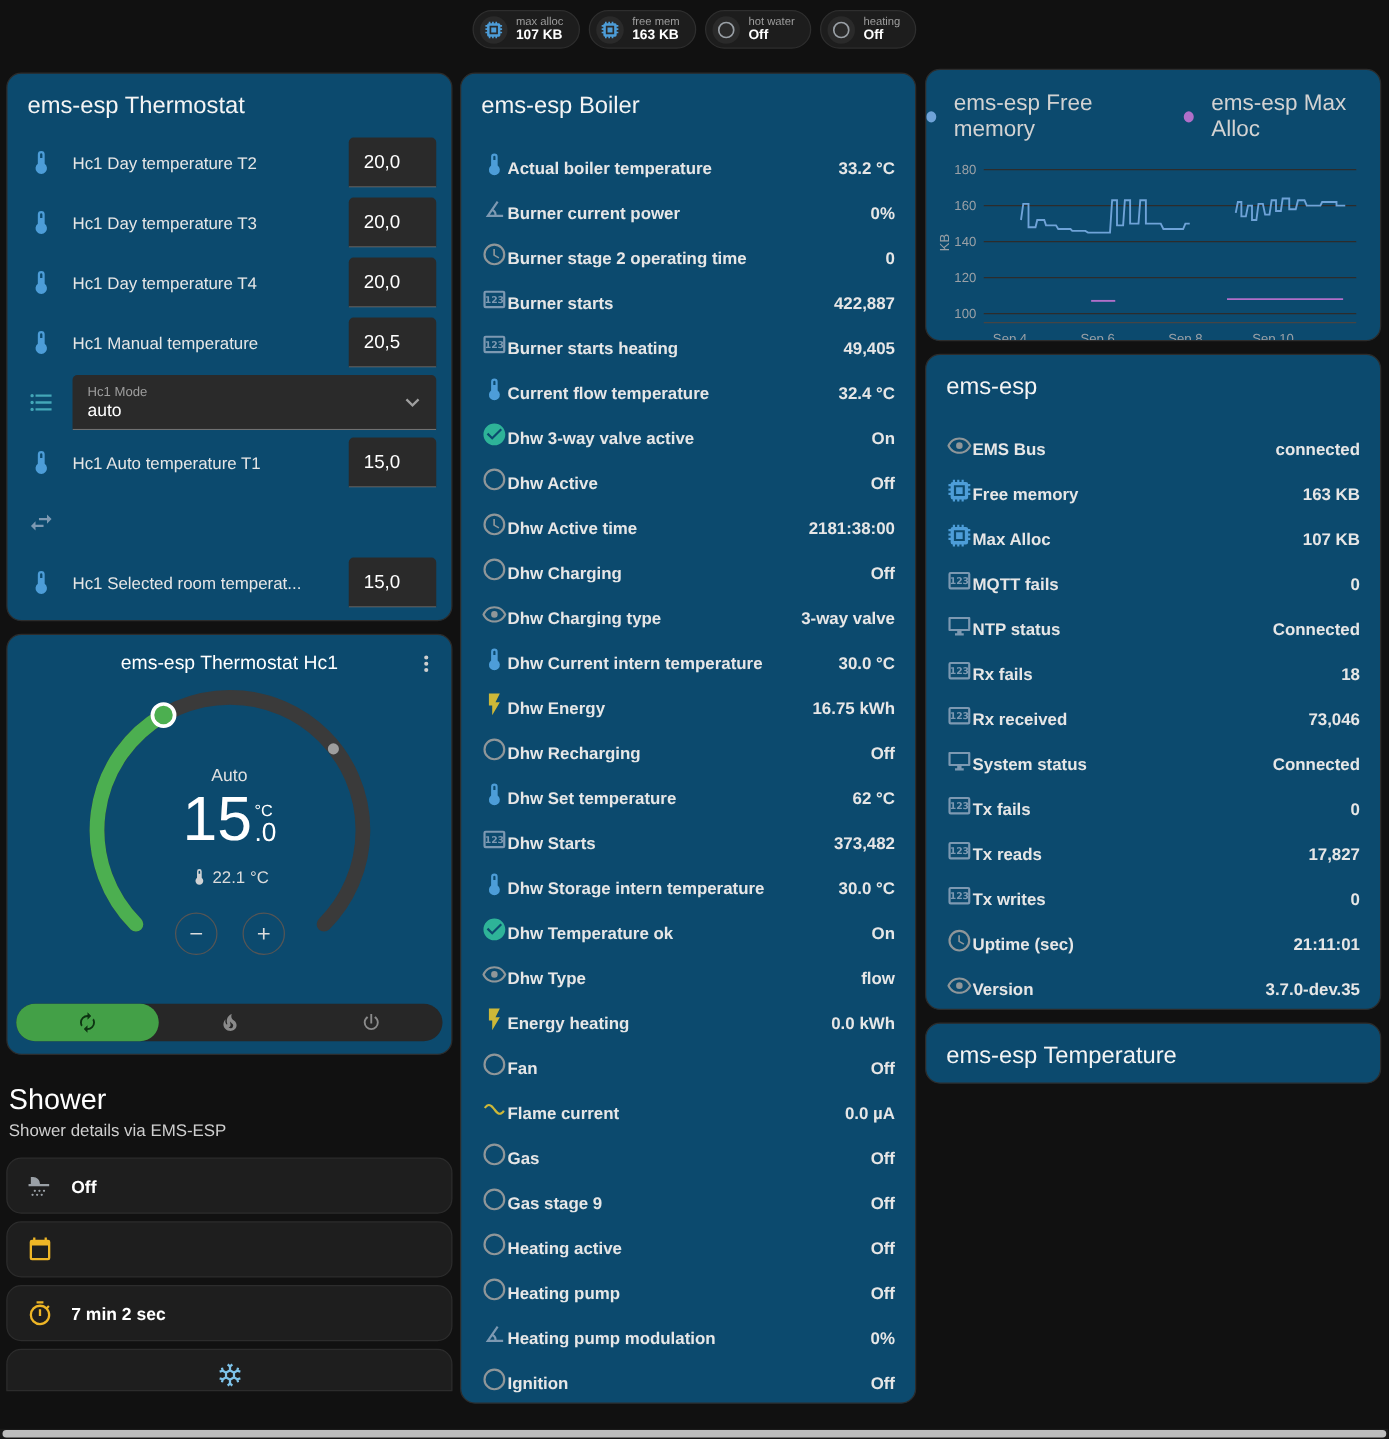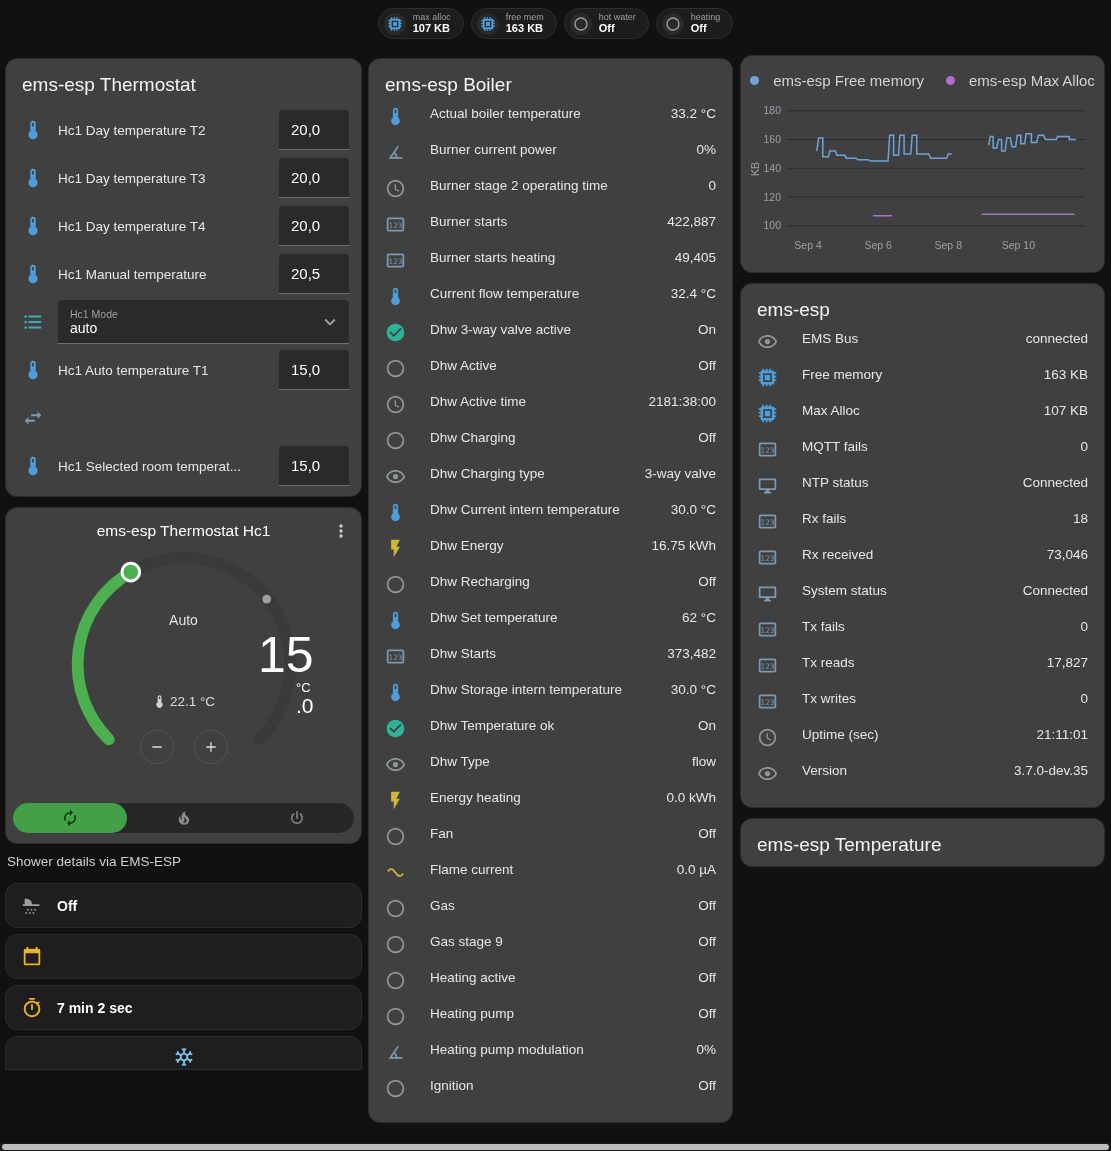--- a/index.html
+++ b/index.html
@@ -13,29 +13,29 @@
   .badge-texts { display:flex; flex-direction:column; line-height:1.15; }
   .badge-label { font-size:9px; color:#9e9e9e; }
   .badge-value { font-size:11px; font-weight:bold; color:#fff; }
 
   
   .col { position:absolute; }
   .col-left  { left:5px;   top:58px; width:357px; }
   .col-mid   { left:368px; top:58px; width:365px; }
   .col-right { left:740px; top:55px; width:365px; }
 
-  .card { background:#404040; border:1px solid #2c2c2c; border-radius:12px; margin-bottom:10px; overflow:hidden; }
+  .card { background:#0c4a6e; border:1px solid #2c2c2c; border-radius:12px; margin-bottom:10px; overflow:hidden; }
   .card-title { font-size:19px; color:#f4f4f4; padding:15px 16px 10px; }
 
   
   .icon { display:inline-flex; flex:none; }
   .icon svg { width:100%; height:100%; display:block; }
 
   
-  .e-row { display:flex; align-items:flex-start; height:36px; padding:0 16px; gap:24px; cursor:pointer; }
+  .e-row { display:flex; align-items:flex-end; height:36px; padding:0 16px; gap:0; cursor:pointer;font-weight:bold; }
   .e-row .icon { width:21px; height:21px; }
   .e-label { flex:1; font-size:13.5px; color:#e6e6e6; white-space:nowrap; overflow:hidden; }
   .e-value { font-size:13.5px; color:#e6e6e6; white-space:nowrap; }
 
   
   .t-row { display:flex; align-items:center; min-height:48px; padding:0 12px 0 16px; gap:14px; }
   .t-row .icon { width:22px; height:22px; }
   .t-label { flex:1; font-size:13.5px; color:#e6e6e6; white-space:nowrap; overflow:hidden; }
   .num-box { width:70px; height:40px; background:#2a2a2a; border-bottom:1px solid #707070; border-radius:4px 4px 0 0; display:flex; align-items:center; padding-left:12px; font-size:15px; color:#fff; }
   .wide-field { flex:1; height:44px; background:#2a2a2a; border-bottom:1px solid #707070; border-radius:4px 4px 0 0; display:flex; flex-direction:column; justify-content:center; padding:3px 12px; position:relative; }
@@ -43,21 +43,21 @@
   .wf-value { font-size:14px; color:#fff; }
   .wf-arrow { position:absolute; right:8px; top:50%; transform:translateY(-50%); width:18px; height:18px; color:#9e9e9e; }
 
   
   .hc1-card { height:337px; position:relative; }
   .hc1-head { text-align:center; padding-top:14px; font-size:15.5px; color:#fff; }
   .kebab { position:absolute; right:10px; top:13px; width:20px; height:20px; color:#cfcfcf; cursor:pointer; }
   .dial-wrap { position:absolute; top:34px; left:50%; transform:translateX(-50%); width:260px; height:232px; }
   .dial-svg { position:absolute; inset:0; }
   .dial-mode { position:absolute; top:70px; width:100%; text-align:center; font-size:14px; color:#e0e0e0; }
-  .dial-number { position:absolute; top:88px; width:100%; display:flex; justify-content:center; align-items:flex-end;flex-direction:column; }
+  .dial-number { position:absolute; top:88px; width:100%; display:flex; justify-content:center; align-items:flex-end; }
   .dn-whole { font-size:50px; color:#fff; line-height:1; }
   .dn-col { display:flex; flex-direction:column; align-items:flex-start; margin-left:2px; padding-bottom:3px; }
   .dn-unit { font-size:13px; color:#fff; }
   .dn-deci { font-size:21px; color:#fff; line-height:1; }
   .dial-current { position:absolute; top:152px; width:100%; display:flex; justify-content:center; align-items:center; gap:3px; font-size:13.5px; color:#dcdcdc; }
   .cur-icon { width:15px; height:15px; color:#cfd2d4; }
   .stepper { position:absolute; top:188px; width:100%; display:flex; justify-content:center; gap:20px; }
   .step-btn { width:34px; height:34px; border-radius:50%; border:1px solid #555; background:transparent; color:#ddd; display:flex; align-items:center; justify-content:center; cursor:pointer; }
   .step-btn .icon { width:16px; height:16px; }
   .modes { position:absolute; left:7px; right:7px; bottom:10px; height:30px; display:flex; background:#272727; border-radius:15px; }
@@ -72,21 +72,21 @@
   .mini-card .icon { width:22px; height:22px; }
   .mini-text { display:flex; flex-direction:column; gap:1px; padding:6px 0; }
   .mini-primary { font-size:14px; font-weight:bold; color:#fff; }
   .mini-secondary { font-size:12px; color:#a8a8a8; }
   .partial-card { height:34px; background:#1e1e1e; border:1px solid #2c2c2c; border-radius:12px 12px 0 0; display:flex; justify-content:center; padding-top:9px; overflow:hidden; }
   .partial-card .icon { width:22px; height:22px; color:#7ec3ea; }
 
   
   .chart-card { height:218px; }
   .legend { display:flex; justify-content:center; gap:22px; margin-top:16px; }
-  .legend-item { display:flex; align-items:center; gap:14px; font-size:15px; color:#d2d2d2; }
+  .legend-item { display:flex; align-items:center; gap:14px; font-size:18px; color:#d2d2d2; }
   .legend-dot { width:9px; height:9px; border-radius:50%; background:#888; }
   .chart-svg { display:block; margin:4px auto 0; }
   .tick { font-size:10.5px; fill:#9aa0a6; font-family:"Liberation Sans", sans-serif; }
 
   
   .hscrollbar { position:absolute; left:0; right:0; bottom:0; height:8px; background:#1a1a1a; }
   .hscrollbar .thumb { position:absolute; left:2px; right:2px; top:1px; bottom:1px; background:#bdbdbd; border-radius:4px; }
 </style>
 </head>
 <body>
@@ -325,20 +325,21 @@
           <div class="mode-btn">
             <span class="icon">
               <svg viewBox="0 0 24 24">
                 <path fill="currentColor" d="M16.56,5.44L15.11,6.89C16.84,7.94 18,9.83 18,12A6,6 0 0,1 12,18A6,6 0 0,1 6,12C6,9.83 7.16,7.94 8.88,6.88L7.44,5.44C5.36,6.88 4,9.28 4,12A8,8 0 0,0 12,20A8,8 0 0,0 20,12C20,9.28 18.64,6.88 16.56,5.44M13,3H11V13H13V3Z"></path>
               </svg>
             </span>
           </div>
         </div>
     </div>
 
+    <div class="section-h1">Shower</div>
     <div class="section-sub">Shower details via EMS-ESP</div>
     <div>
 
         <div class="mini-card">
           <span class="icon" style="color: rgb(154, 160, 166);">
             <svg viewBox="0 0 24 24">
               <path fill="currentColor" d="M4 4h2a6 6 0 0 1 6 6h8v2H2v-2h2V4m3.5 11a1 1 0 1 1-1 1 1 1 0 0 1 1-1m4 0a1 1 0 1 1-1 1 1 1 0 0 1 1-1m4 0a1 1 0 1 1-1 1 1 1 0 0 1 1-1m-10 3.5a1 1 0 1 1-1 1 1 1 0 0 1 1-1m4 0a1 1 0 1 1-1 1 1 1 0 0 1 1-1m4 0a1 1 0 1 1-1 1 1 1 0 0 1 1-1Z"></path>
             </svg>
           </span>
           <span class="mini-text">

